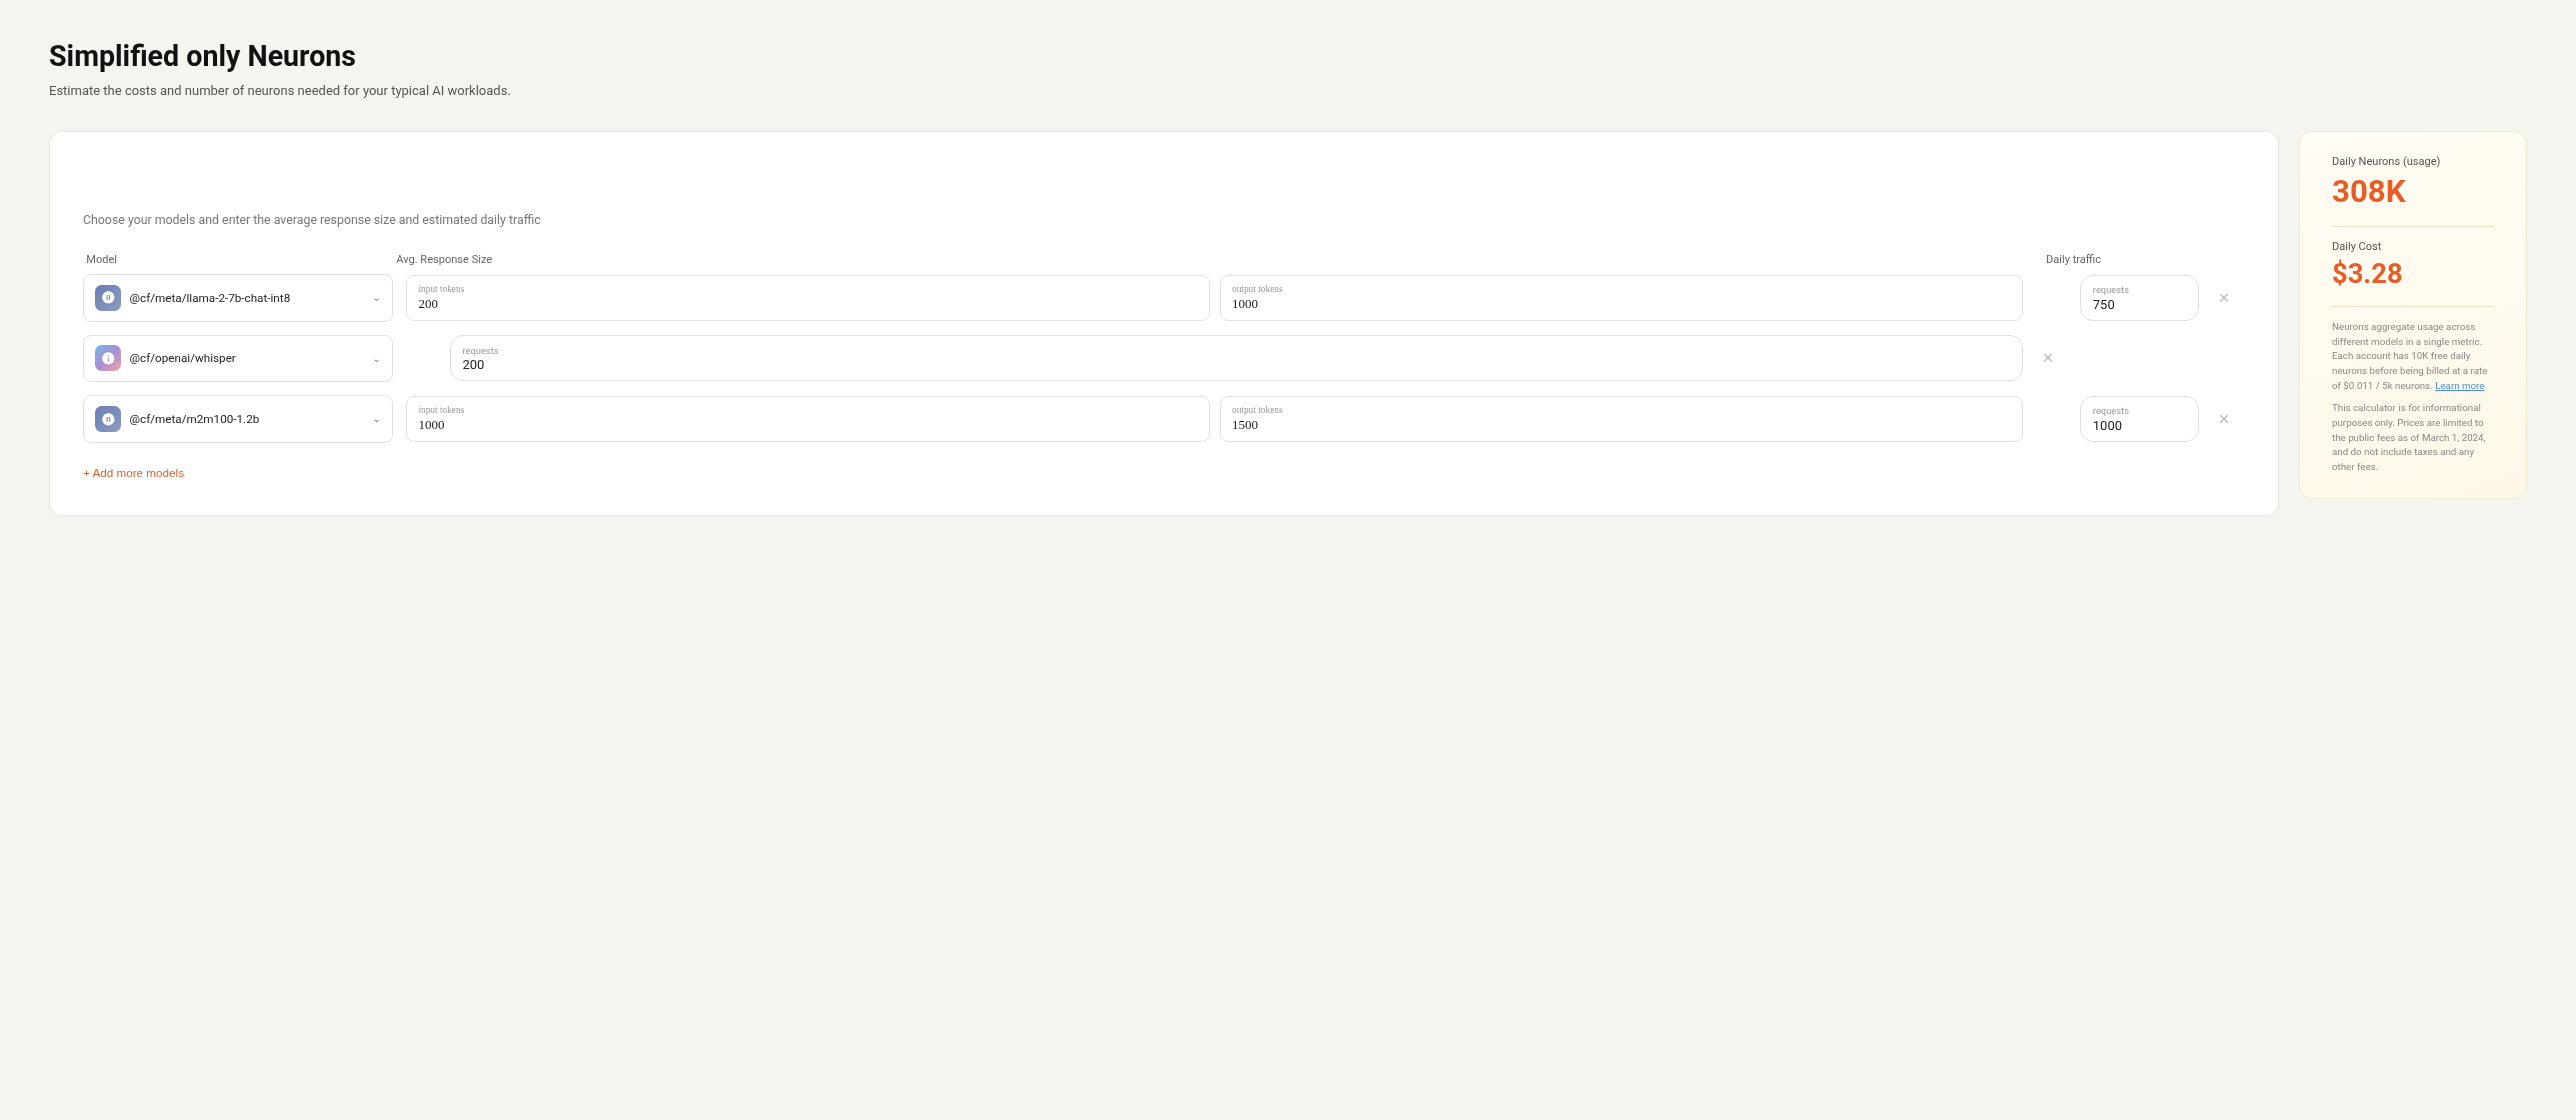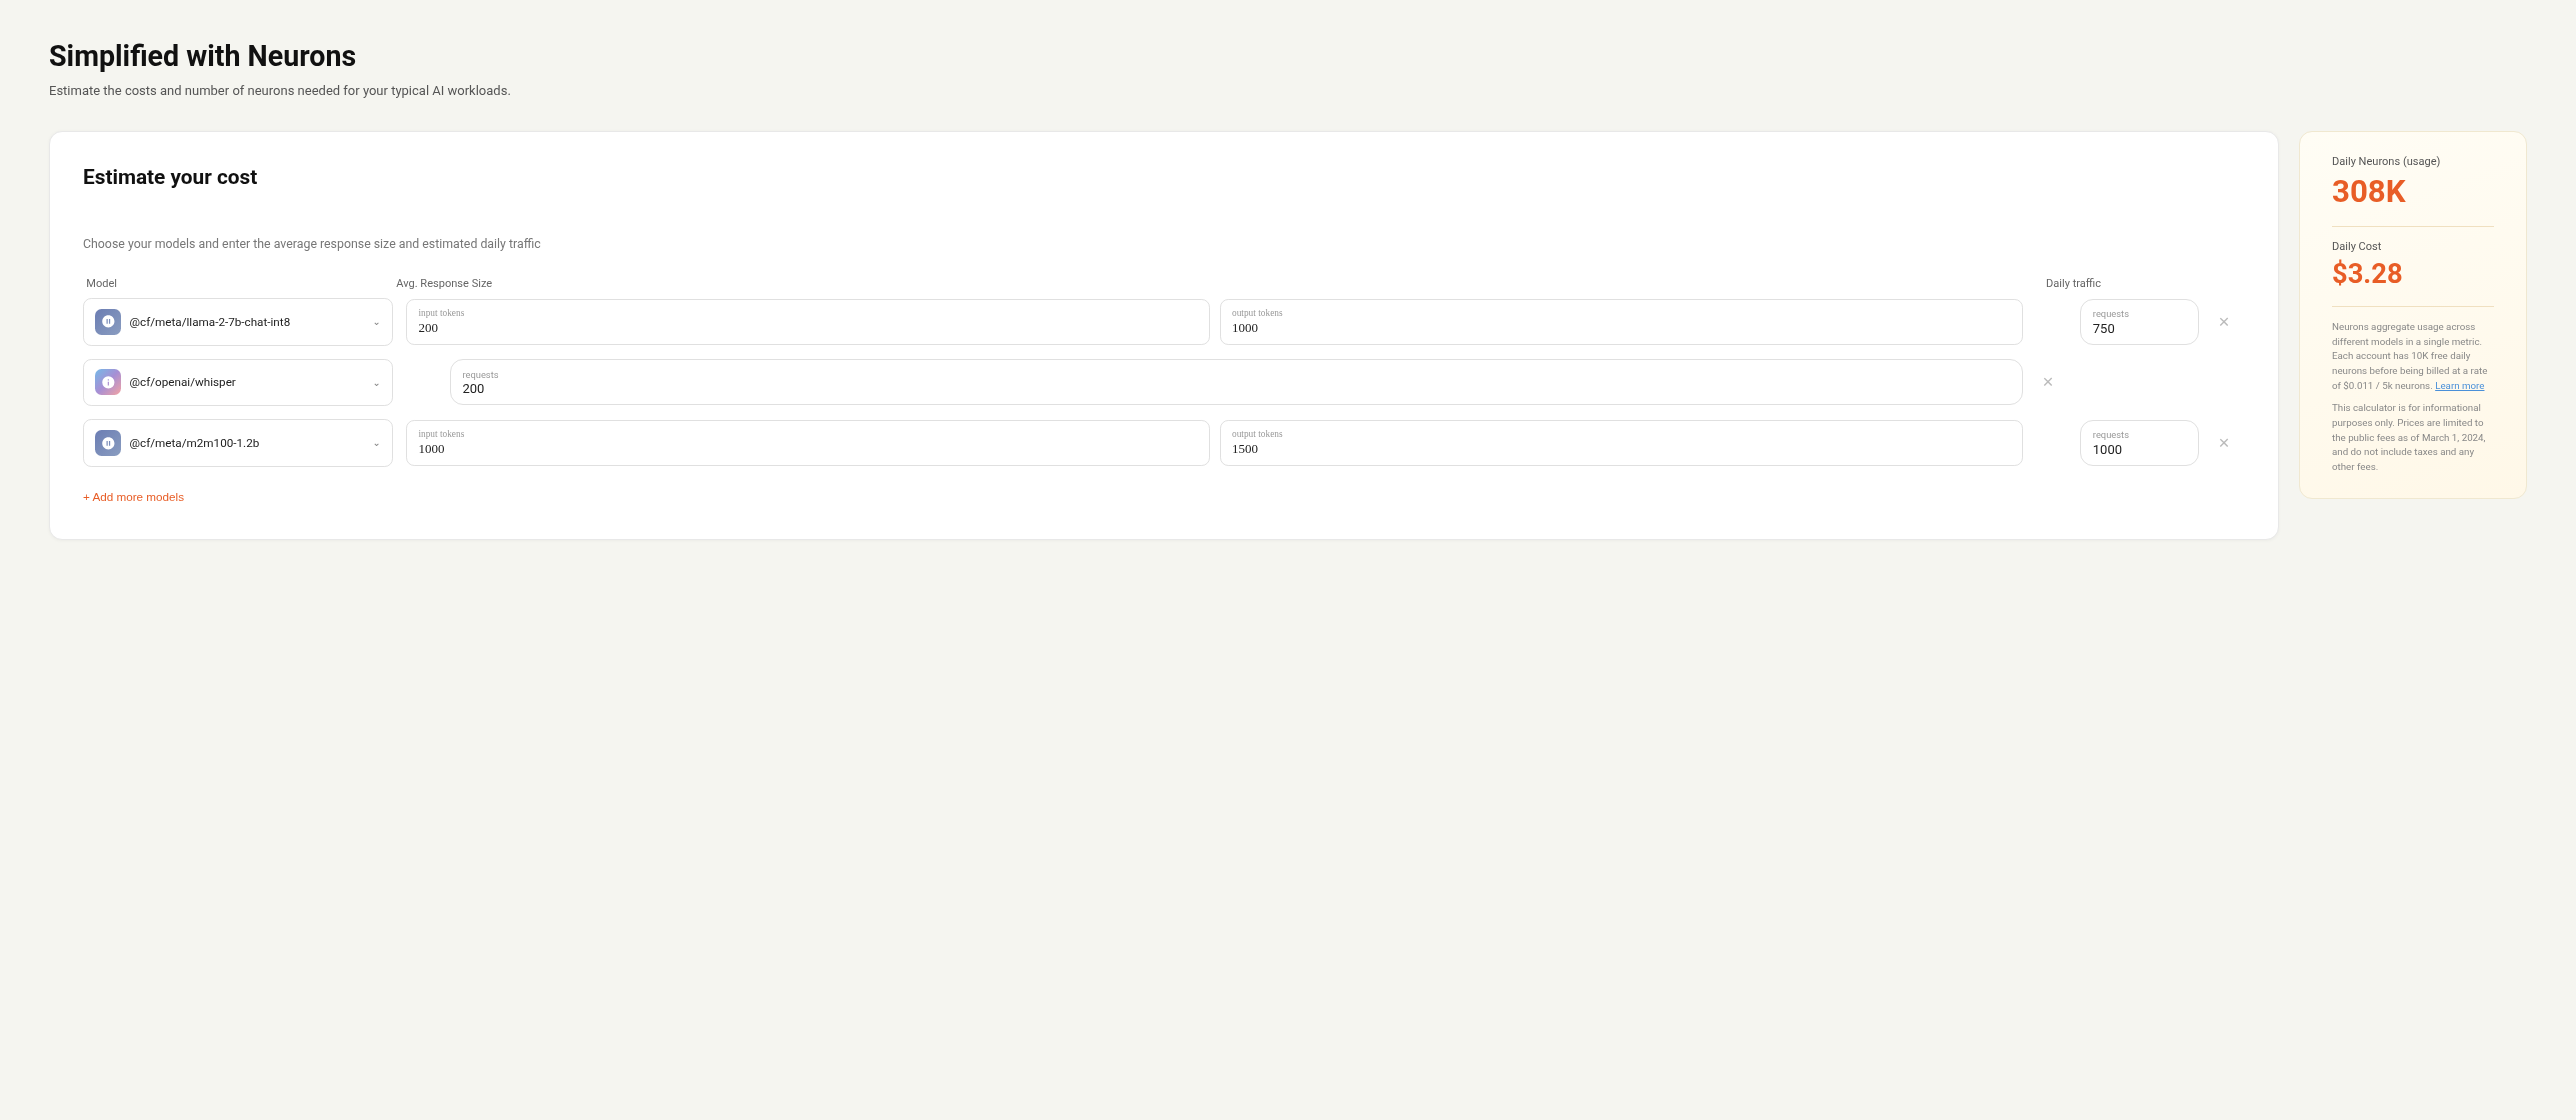--- a/index.html
+++ b/index.html
@@ -255,27 +255,26 @@
 
     .result-disclaimer {
       font-size: 0.75rem;
       color: #888;
       line-height: 1.5;
     }
   </style>
 </head>
 <body>
 
-<h1 class="page-title">Simplified with Neurons</h1>
+<h1 class="page-title">Simplified only Neurons</h1>
 <p class="page-subtitle">Estimate the costs and number of neurons needed for your typical AI workloads.</p>
 
 <div class="main-layout">
 
   <div class="calculator-card">
-    <h2 class="card-title">Estimate your cost</h2>
     <p class="card-subtitle">Choose your models and enter the average response size and estimated daily traffic</p>
 
     
     <div class="columns-header">
       <span class="col-header">Model</span>
       <span class="col-header">Avg. Response Size</span>
       <span class="col-header">Daily traffic</span>
       <span></span>
     </div>
 

